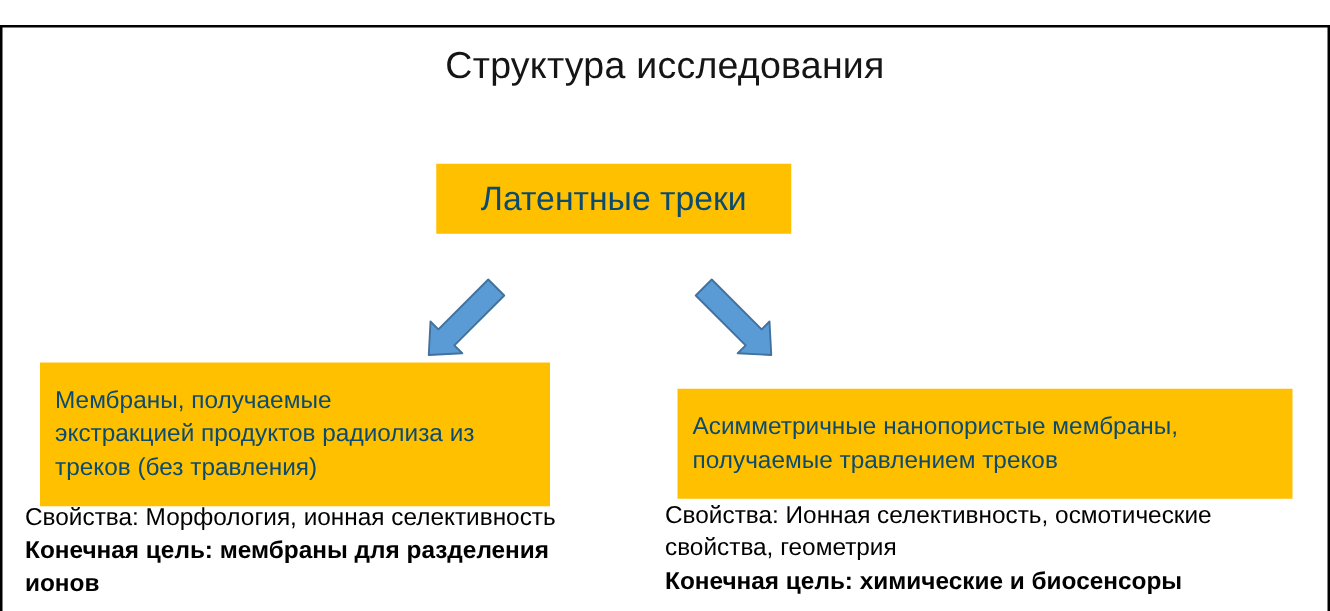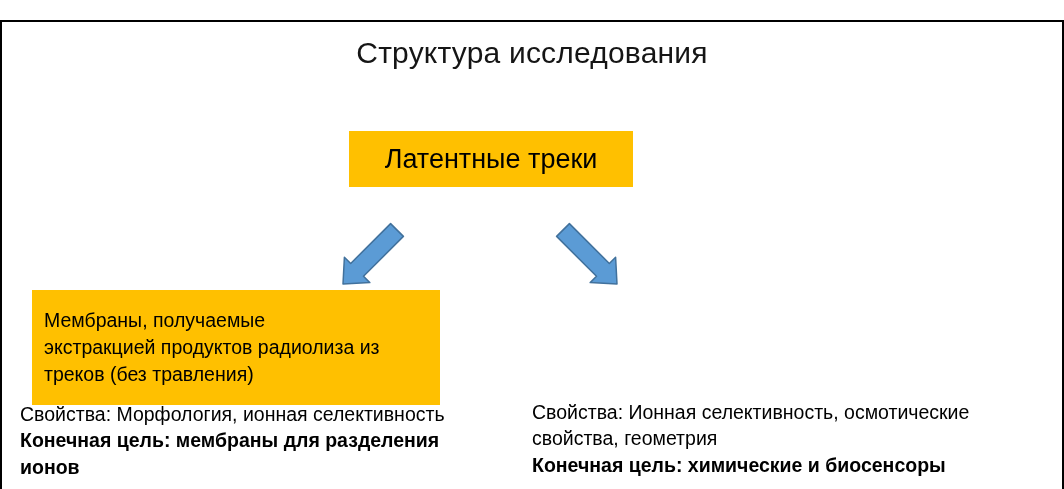--- a/index.html
+++ b/index.html
@@ -24,21 +24,21 @@
     left: 0;
     width: 100%;
     text-align: center;
     font-size: 30px;
     color: #151515;
     letter-spacing: 0.2px;
   }
   .node-box {
     position: absolute;
     box-sizing: border-box;
-    color: #000000;
+    color: #0c4a6e;
   }
   .root-node {
     left: 347px;
     top: 109px;
     width: 284px;
     height: 56px;
     display: flex;
     align-items: center;
     justify-content: center;
     font-size: 27px;
@@ -107,20 +107,24 @@
   <svg class="arrow arrow-right" viewBox="0 0 70 70" aria-hidden="true">
     <polygon class="js-arrow-poly" points="68.4,14.4 28.5,54.3 34.8,60.6 8,62 9.4,35.2 15.7,41.5 55.6,1.6" fill="#5B9BD5" stroke="#41719C" stroke-width="1.5" stroke-linejoin="round"></polygon>
   </svg>
 
   <div class="node-box branch-box left-branch-box js-box-fill" style="background: rgb(255, 192, 0);">
     <span>Мембраны, получаемые
 экстракцией продуктов радиолиза из
 треков (без травления)</span>
   </div>
 
+  <div class="node-box branch-box right-branch-box js-box-fill" style="background: rgb(255, 192, 0);">
+    <span>Асимметричные нанопористые мембраны,
+получаемые травлением треков</span>
+  </div>
 
   <div class="note-block note-right">
     <p>Свойства: Ионная селективность, осмотические свойства, геометрия</p>
     <p class="note-goal">Конечная цель: химические и биосенсоры</p>
   </div>
 
   <div class="note-block note-left">
     <p>Свойства: Морфология, ионная селективность</p>
     <p class="note-goal">Конечная цель: мембраны для разделения ионов</p>
   </div>

